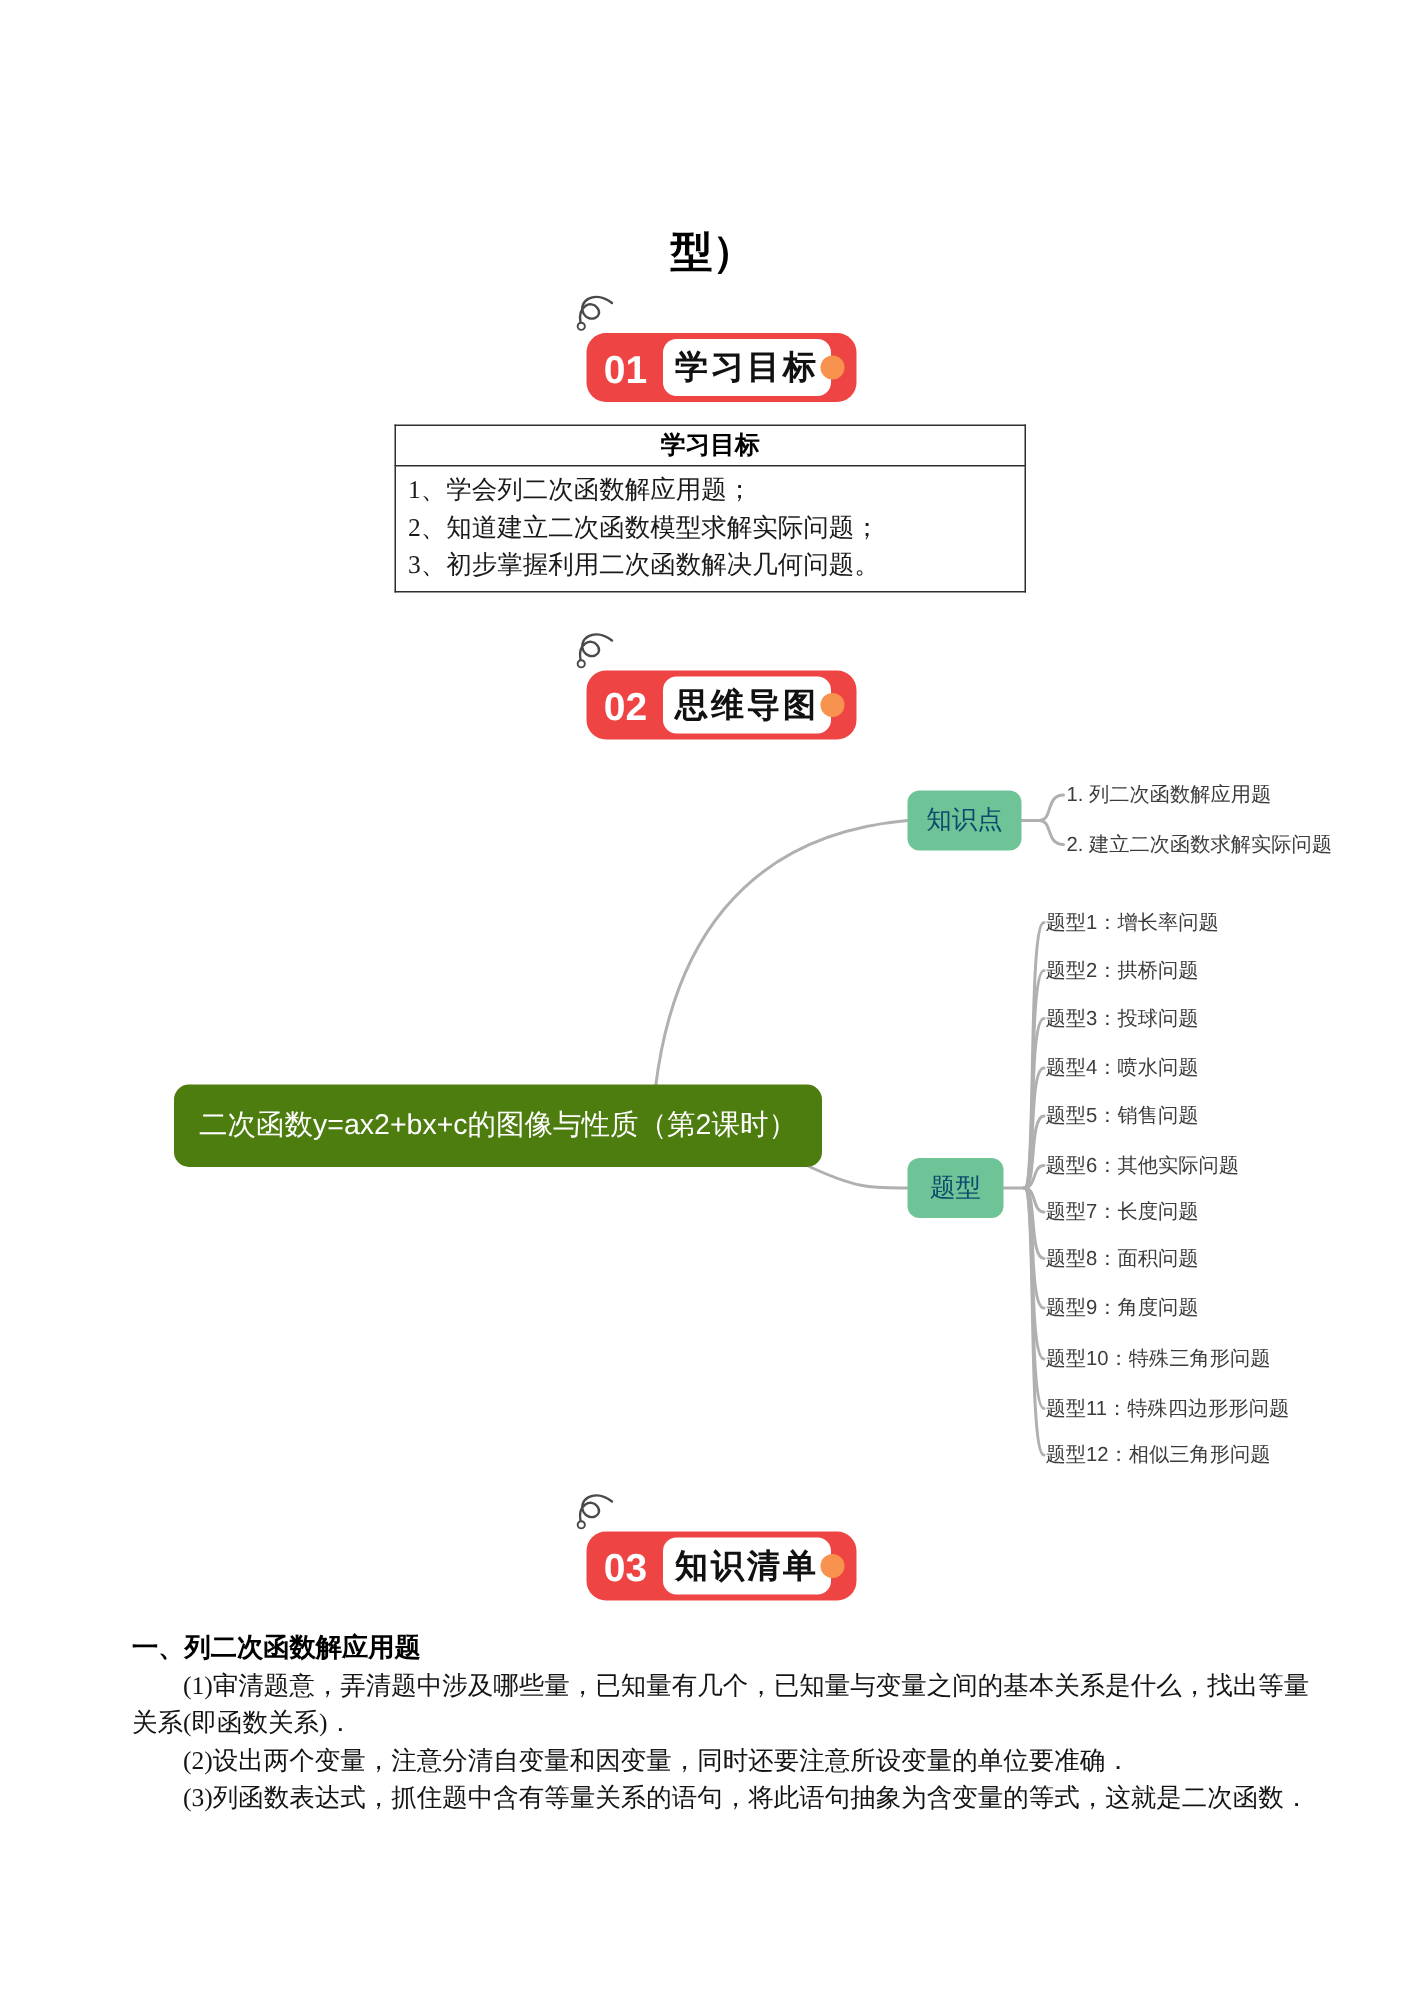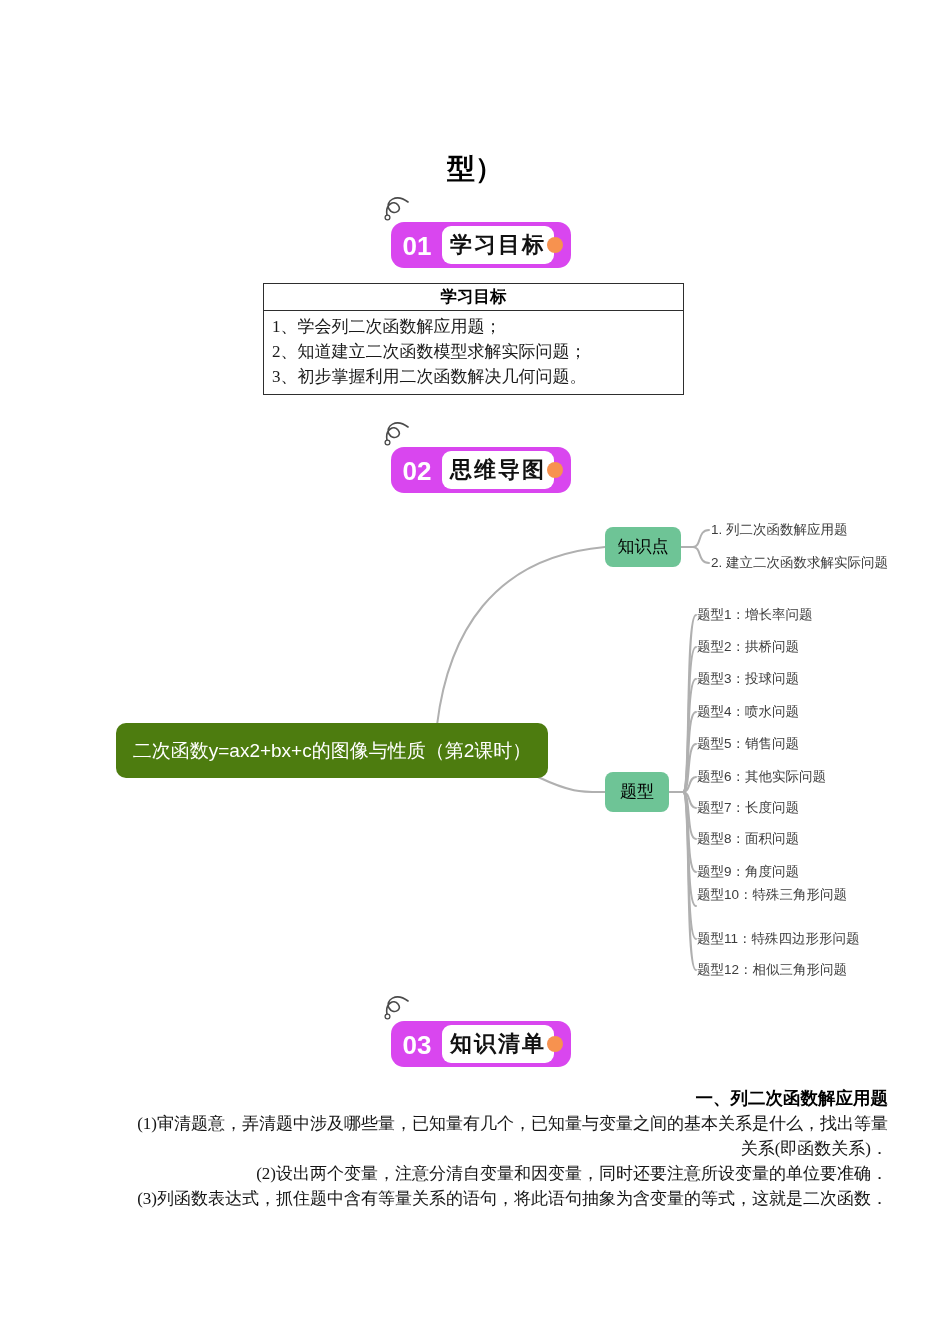--- a/index.html
+++ b/index.html
@@ -7,21 +7,21 @@
   body { width:950px; height:1344px; position:relative; overflow:hidden;
          font-family:"Liberation Sans","DejaVu Sans",sans-serif; }
 
   
   .doc-title { position:absolute; top:110px; left:75px; width:800px;
     text-align:center; font-family:"Liberation Serif","DejaVu Serif",serif;
     font-weight:bold; font-size:28px; line-height:39px; color:#000; }
 
   
   .badge { position:absolute; left:391px; width:180px; height:46px;
-    background:#d946ef; border-radius:13px; }
+    background:#ef4444; border-radius:13px; }
   .badge-num { position:absolute; left:0; top:0; width:52px; height:46px;
     color:#fff; font-weight:bold; font-size:26px; text-align:center;
     line-height:48px; }
   .badge-panel { position:absolute; left:51px; top:4px; width:112px; height:38px;
     background:#ffffff; border-radius:9px; text-align:center; overflow:visible; }
   .badge-label { font-weight:bold; font-size:22px; line-height:38px;
     letter-spacing:2px; color:#111; white-space:nowrap; }
   .badge-notch { position:absolute; left:156px; top:15px; width:16px; height:16px;
     background:#F7924F; border-radius:50%; }
   .badge-pin { position:absolute; left:-11px; top:-27px; width:36px; height:34px; }
@@ -33,32 +33,32 @@
     height:27px; text-align:center; color:#000; }
   .objectives td { border:1.5px solid #2e2e2e; padding:3px 6px 5px 8px; }
   .objectives td div { font-size:17px; line-height:25px; color:#1a1a1a; white-space:nowrap; }
 
   
   .mindmap { position:absolute; left:0; top:505px; width:950px; height:490px; }
   .mm-svg { position:absolute; left:0; top:0; }
   .mm-center { position:absolute; left:116px; top:218px; width:432px; height:55px;
     background:#4d7c0f; border-radius:10px; color:#fff; font-size:19px;
     text-align:center; line-height:55px; white-space:nowrap; }
-  .mm-node { position:absolute; background:#6EC496; border-radius:8px; color:#000000;
+  .mm-node { position:absolute; background:#6EC496; border-radius:8px; color:#0c4a6e;
     font-size:17px; text-align:center; }
   .mm-node-knowledge { left:605px; top:22px; width:76px; height:40px; line-height:40px; }
   .mm-node-type { left:605px; top:267px; width:64px; height:40px; line-height:40px; }
   .mm-item { position:absolute; font-size:13.5px; color:#3c3c3c; white-space:nowrap;
     line-height:18px; }
   .k-item { left:711px; }
   .t-item { left:697px; }
 
   
   .knowledge { position:absolute; left:88px; top:1086px; width:800px;
-    font-family:"Liberation Serif","DejaVu Serif",serif; color:#141414;text-align:right; }
+    font-family:"Liberation Serif","DejaVu Serif",serif; color:#141414; }
   .knowledge h2 { font-size:17.5px; font-weight:bold; line-height:25px; color:#000; }
   .knowledge p { font-size:17px; line-height:25px; text-indent:2em; }
 </style>
 </head>
 <body>
 
 <h1 class="doc-title"><br><span>型）</span></h1>
 
 <div class="badge" style="top:222px;">
   <svg class="badge-pin" viewBox="0 0 36 34">
@@ -132,21 +132,21 @@
 
   <div class="mm-item t-item" style="top:101px;">题型1：增长率问题</div>
   <div class="mm-item t-item" style="top:133px;">题型2：拱桥问题</div>
   <div class="mm-item t-item" style="top:165px;">题型3：投球问题</div>
   <div class="mm-item t-item" style="top:198px;">题型4：喷水问题</div>
   <div class="mm-item t-item" style="top:230px;">题型5：销售问题</div>
   <div class="mm-item t-item" style="top:263px;">题型6：其他实际问题</div>
   <div class="mm-item t-item" style="top:294px;">题型7：长度问题</div>
   <div class="mm-item t-item" style="top:325px;">题型8：面积问题</div>
   <div class="mm-item t-item" style="top:358px;">题型9：角度问题</div>
-  <div class="mm-item t-item" style="top:381px;">题型10：特殊三角形问题</div>
+  <div class="mm-item t-item" style="top:392px;">题型10：特殊三角形问题</div>
   <div class="mm-item t-item" style="top:425px;">题型11：特殊四边形形问题</div>
   <div class="mm-item t-item" style="top:456px;">题型12：相似三角形问题</div>
 </div>
 
 <div class="badge" style="top:1021px;">
   <svg class="badge-pin" viewBox="0 0 36 34">
     <path d="M 28 7 C 16 -2 5 6 9 14 C 13 21 23 16 18 10 C 14 5 5 9 7 20" fill="none" stroke="#4a4a4a" stroke-width="1.6" stroke-linecap="round"></path>
     <circle cx="7.5" cy="22.5" r="2.4" fill="#ffffff" stroke="#4a4a4a" stroke-width="1.3"></circle>
   </svg>
   <span class="badge-num">03</span>

